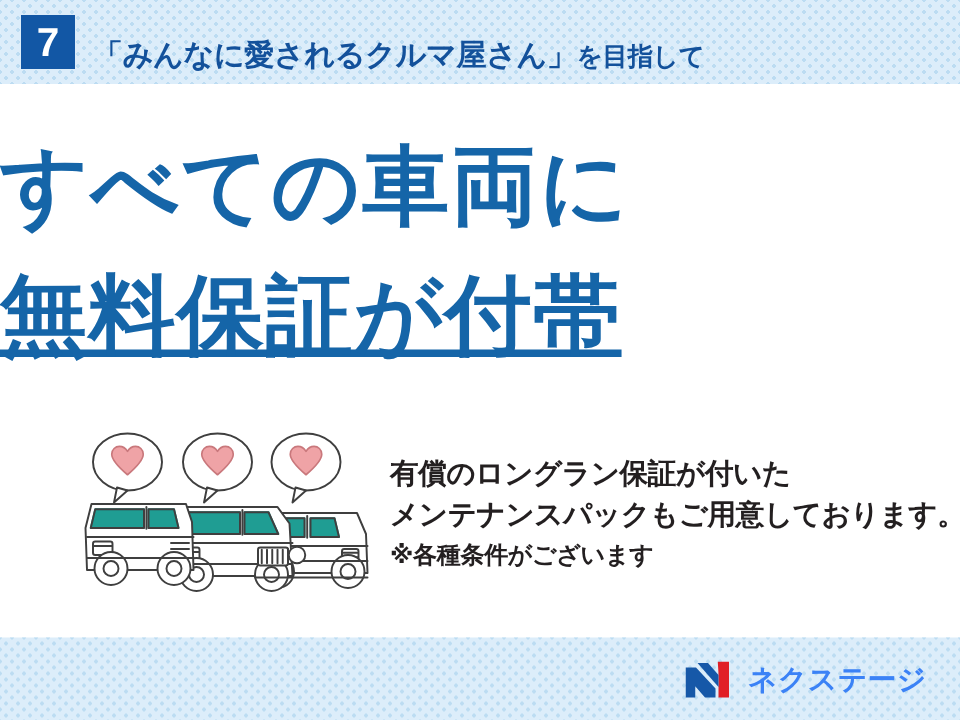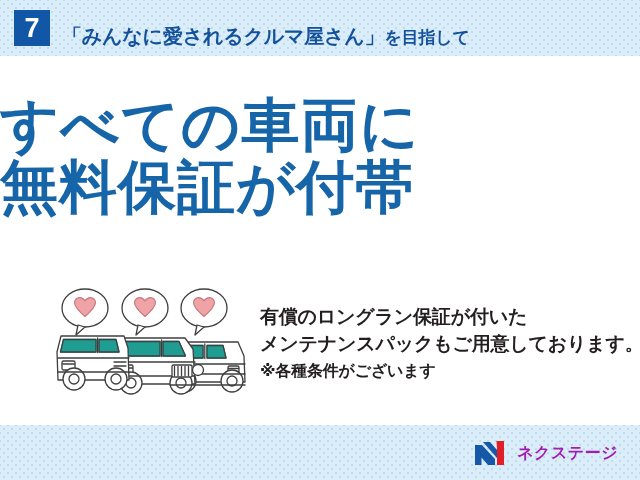--- a/index.html
+++ b/index.html
@@ -90,21 +90,22 @@
     font-weight: bold;
     line-height: 1.0;
   }
   #headline .hl-line {
     display: block;
     font-size: 58px;
     letter-spacing: 1px;
     white-space: nowrap;
   }
   #headline .hl-line.line2 {
-    margin-top: 4px;
+    margin-top: 28px;
+    text-decoration: underline;
   }
 
   
   #content-row {
     position: absolute;
     left: 0;
     top: 286px;
     width: 520px;
     height: 115px;
     display: flex;
@@ -142,22 +143,22 @@
     position: absolute;
     right: 22px;
     bottom: 13px;
     display: flex;
     align-items: center;
     height: 28px;
   }
   #logo-mark { flex: 0 0 auto; display: block; }
   #logo-text {
     margin-left: 8px;
-    color: #a21caf;
-    font-size: 16px;
+    color: #3b82f6;
+    font-size: 19px;
     font-weight: bold;
     letter-spacing: 0.5px;
     white-space: nowrap;
   }
 </style>
 </head>
 <body>
 
 <div id="banner">
 

